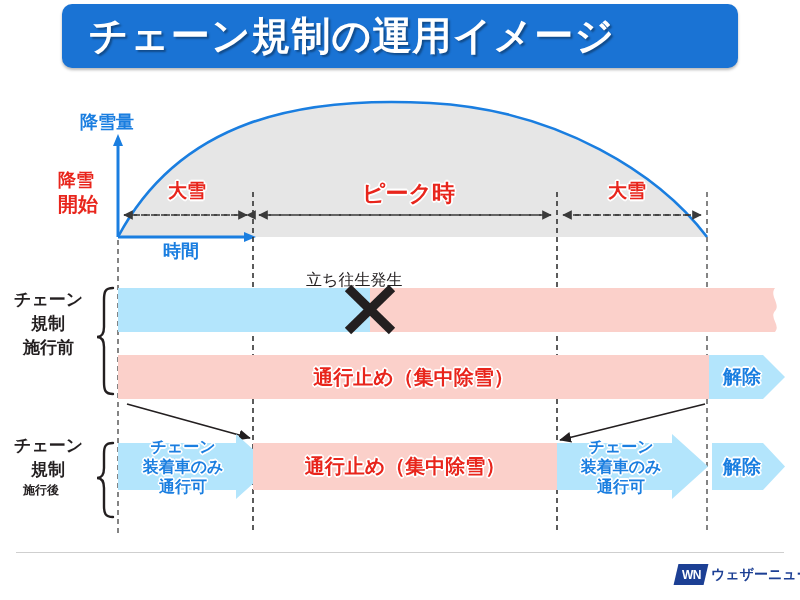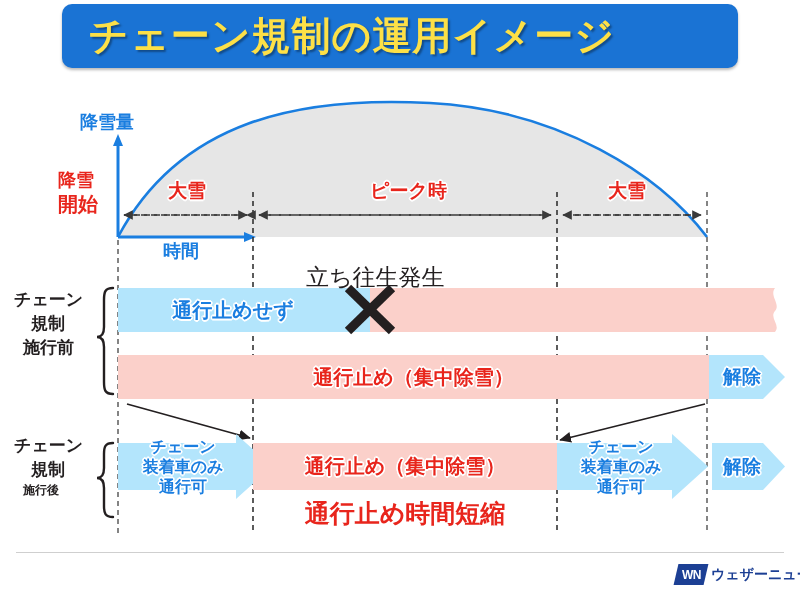--- a/index.html
+++ b/index.html
@@ -12,21 +12,21 @@
 
   
   .banner{
     position:absolute;left:62px;top:4px;width:676px;height:64px;
     background:#1a73d4;border-radius:10px;
     box-shadow:0 2px 3px rgba(0,0,0,.28);
   }
   .banner-text{
     position:absolute;left:0;top:0;width:580px;height:64px;
     display:flex;align-items:center;justify-content:center;
-    color:#fde047;font-size:39px;font-weight:bold;letter-spacing:1px;
+    color:#ffffff;font-size:39px;font-weight:bold;letter-spacing:1px;
     text-shadow:2px 2px 2px rgba(0,0,0,.35);
     white-space:nowrap;
   }
 
   
   .t{position:absolute;white-space:nowrap;}
   .blue{color:#1a7ee0;}
   .red{color:#e8251c;}
   .blk{color:#231f20;}
   .b{font-weight:bold;}
@@ -131,51 +131,49 @@
     <path d="M712,443 L763,443 L785,466.5 L763,490 L712,490 Z" fill="#b3e5fc"></path>
   </svg>
 
   <div class="t b blue" style="left:80px;top:110px;font-size:18px;">降雪量</div>
   <div class="t b blue" style="left:163px;top:239px;font-size:18px;font-family:Liberation Serif, serif;">時間</div>
 
   <div class="t b red" style="left:58px;top:168px;font-size:18px;">降雪</div>
   <div class="t b red" style="left:58px;top:191px;font-size:20px;">開始</div>
 
   <div class="t b red outline" style="left:168px;top:178px;font-size:19px;">大雪</div>
-  <div class="t b red outline" style="left:362px;top:178px;font-size:19px;margin-left:8px;">ピーク時</div>
+  <div class="t b red outline" style="left:362px;top:178px;font-size:23px;">ピーク時</div>
   <div class="t b red outline" style="left:608px;top:178px;font-size:19px;">大雪</div>
 
   <div class="t b blk" style="left:14px;top:288px;font-size:17px;">チェーン</div>
   <div class="t b blk" style="left:31px;top:312px;font-size:17px;">規制</div>
   <div class="t b blk" style="left:23px;top:336px;font-size:17px;">施行前</div>
 
-  <div class="t blk" style="left:306px;top:262px;font-size:23px;">立ち往生発生</div>
+  <div class="t blk" style="left:306px;top:270px;font-size:16px;">立ち往生発生</div>
 
-  <div class="t b blue outline ctr" style="left:118px;top:288px;width:230px;height:44px;font-size:20px;">通行止めせず</div>
 
   <div class="t b red outline ctr" style="left:118px;top:355px;width:591px;height:44px;font-size:20px;">通行止め（集中除雪）</div>
   <div class="t b blue outline ctr" style="left:714px;top:355px;width:56px;height:44px;font-size:19px;">解除</div>
 
   <div class="t b blk" style="left:14px;top:434px;font-size:17px;">チェーン</div>
   <div class="t b blk" style="left:31px;top:458px;font-size:17px;">規制</div>
   <div class="t b blk" style="left:23px;top:482px;font-size:12px;">施行後</div>
 
   <div class="t b blue outline ctr" style="left:122px;top:437px;width:122px;height:20px;font-size:16px;">チェーン</div>
   <div class="t b blue outline ctr" style="left:122px;top:457px;width:122px;height:20px;font-size:16px;">装着車のみ</div>
   <div class="t b blue outline ctr" style="left:122px;top:477px;width:122px;height:20px;font-size:16px;">通行可</div>
 
   <div class="t b red outline ctr" style="left:253px;top:443px;width:304px;height:47px;font-size:20px;">通行止め（集中除雪）</div>
 
   <div class="t b blue outline ctr" style="left:560px;top:437px;width:122px;height:20px;font-size:16px;">チェーン</div>
   <div class="t b blue outline ctr" style="left:560px;top:457px;width:122px;height:20px;font-size:16px;">装着車のみ</div>
   <div class="t b blue outline ctr" style="left:560px;top:477px;width:122px;height:20px;font-size:16px;">通行可</div>
 
   <div class="t b blue outline ctr" style="left:714px;top:443px;width:56px;height:47px;font-size:19px;">解除</div>
 
-  <div class="t b red ctr" style="left:253px;top:496px;width:304px;height:34px;font-size:25px;">通行止め時間短縮</div>
 
   <div class="footer-line"></div>
   <div class="wn-logo">
     <div class="wn-mark">
       <span>WN</span>
     </div>
     <div class="wn-name">ウェザーニュース</div>
   </div>
 
 </div>

